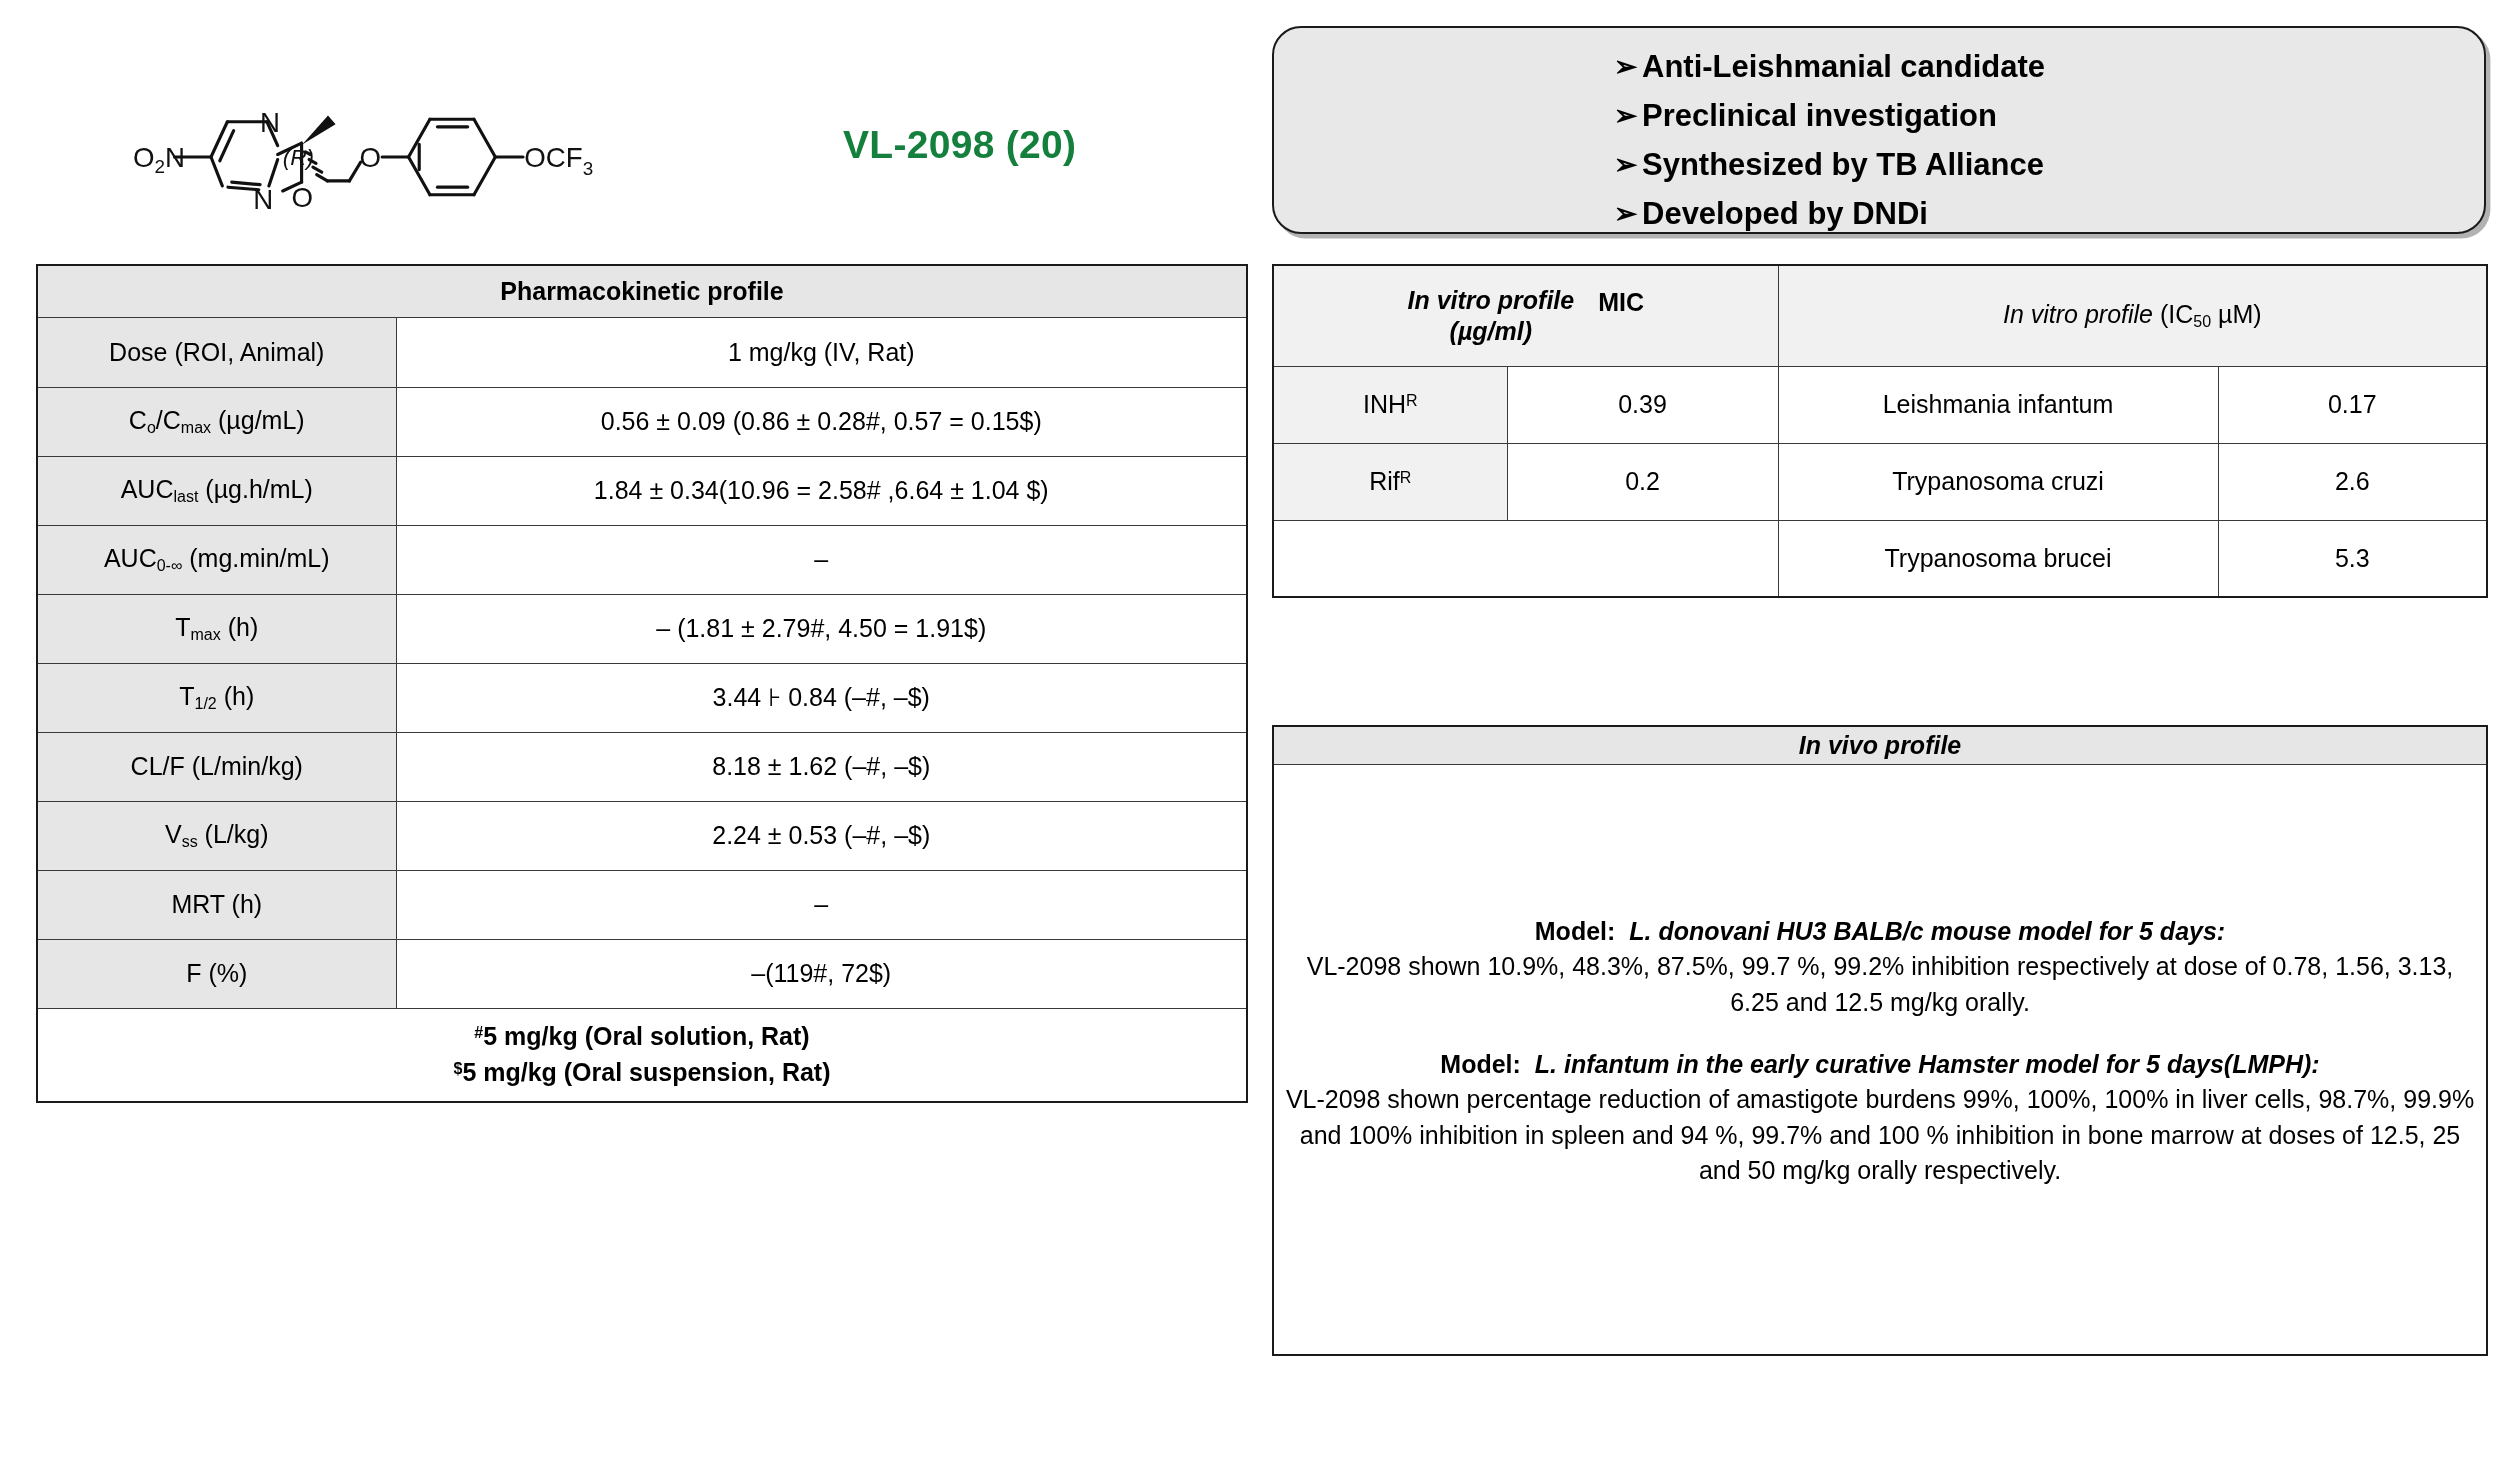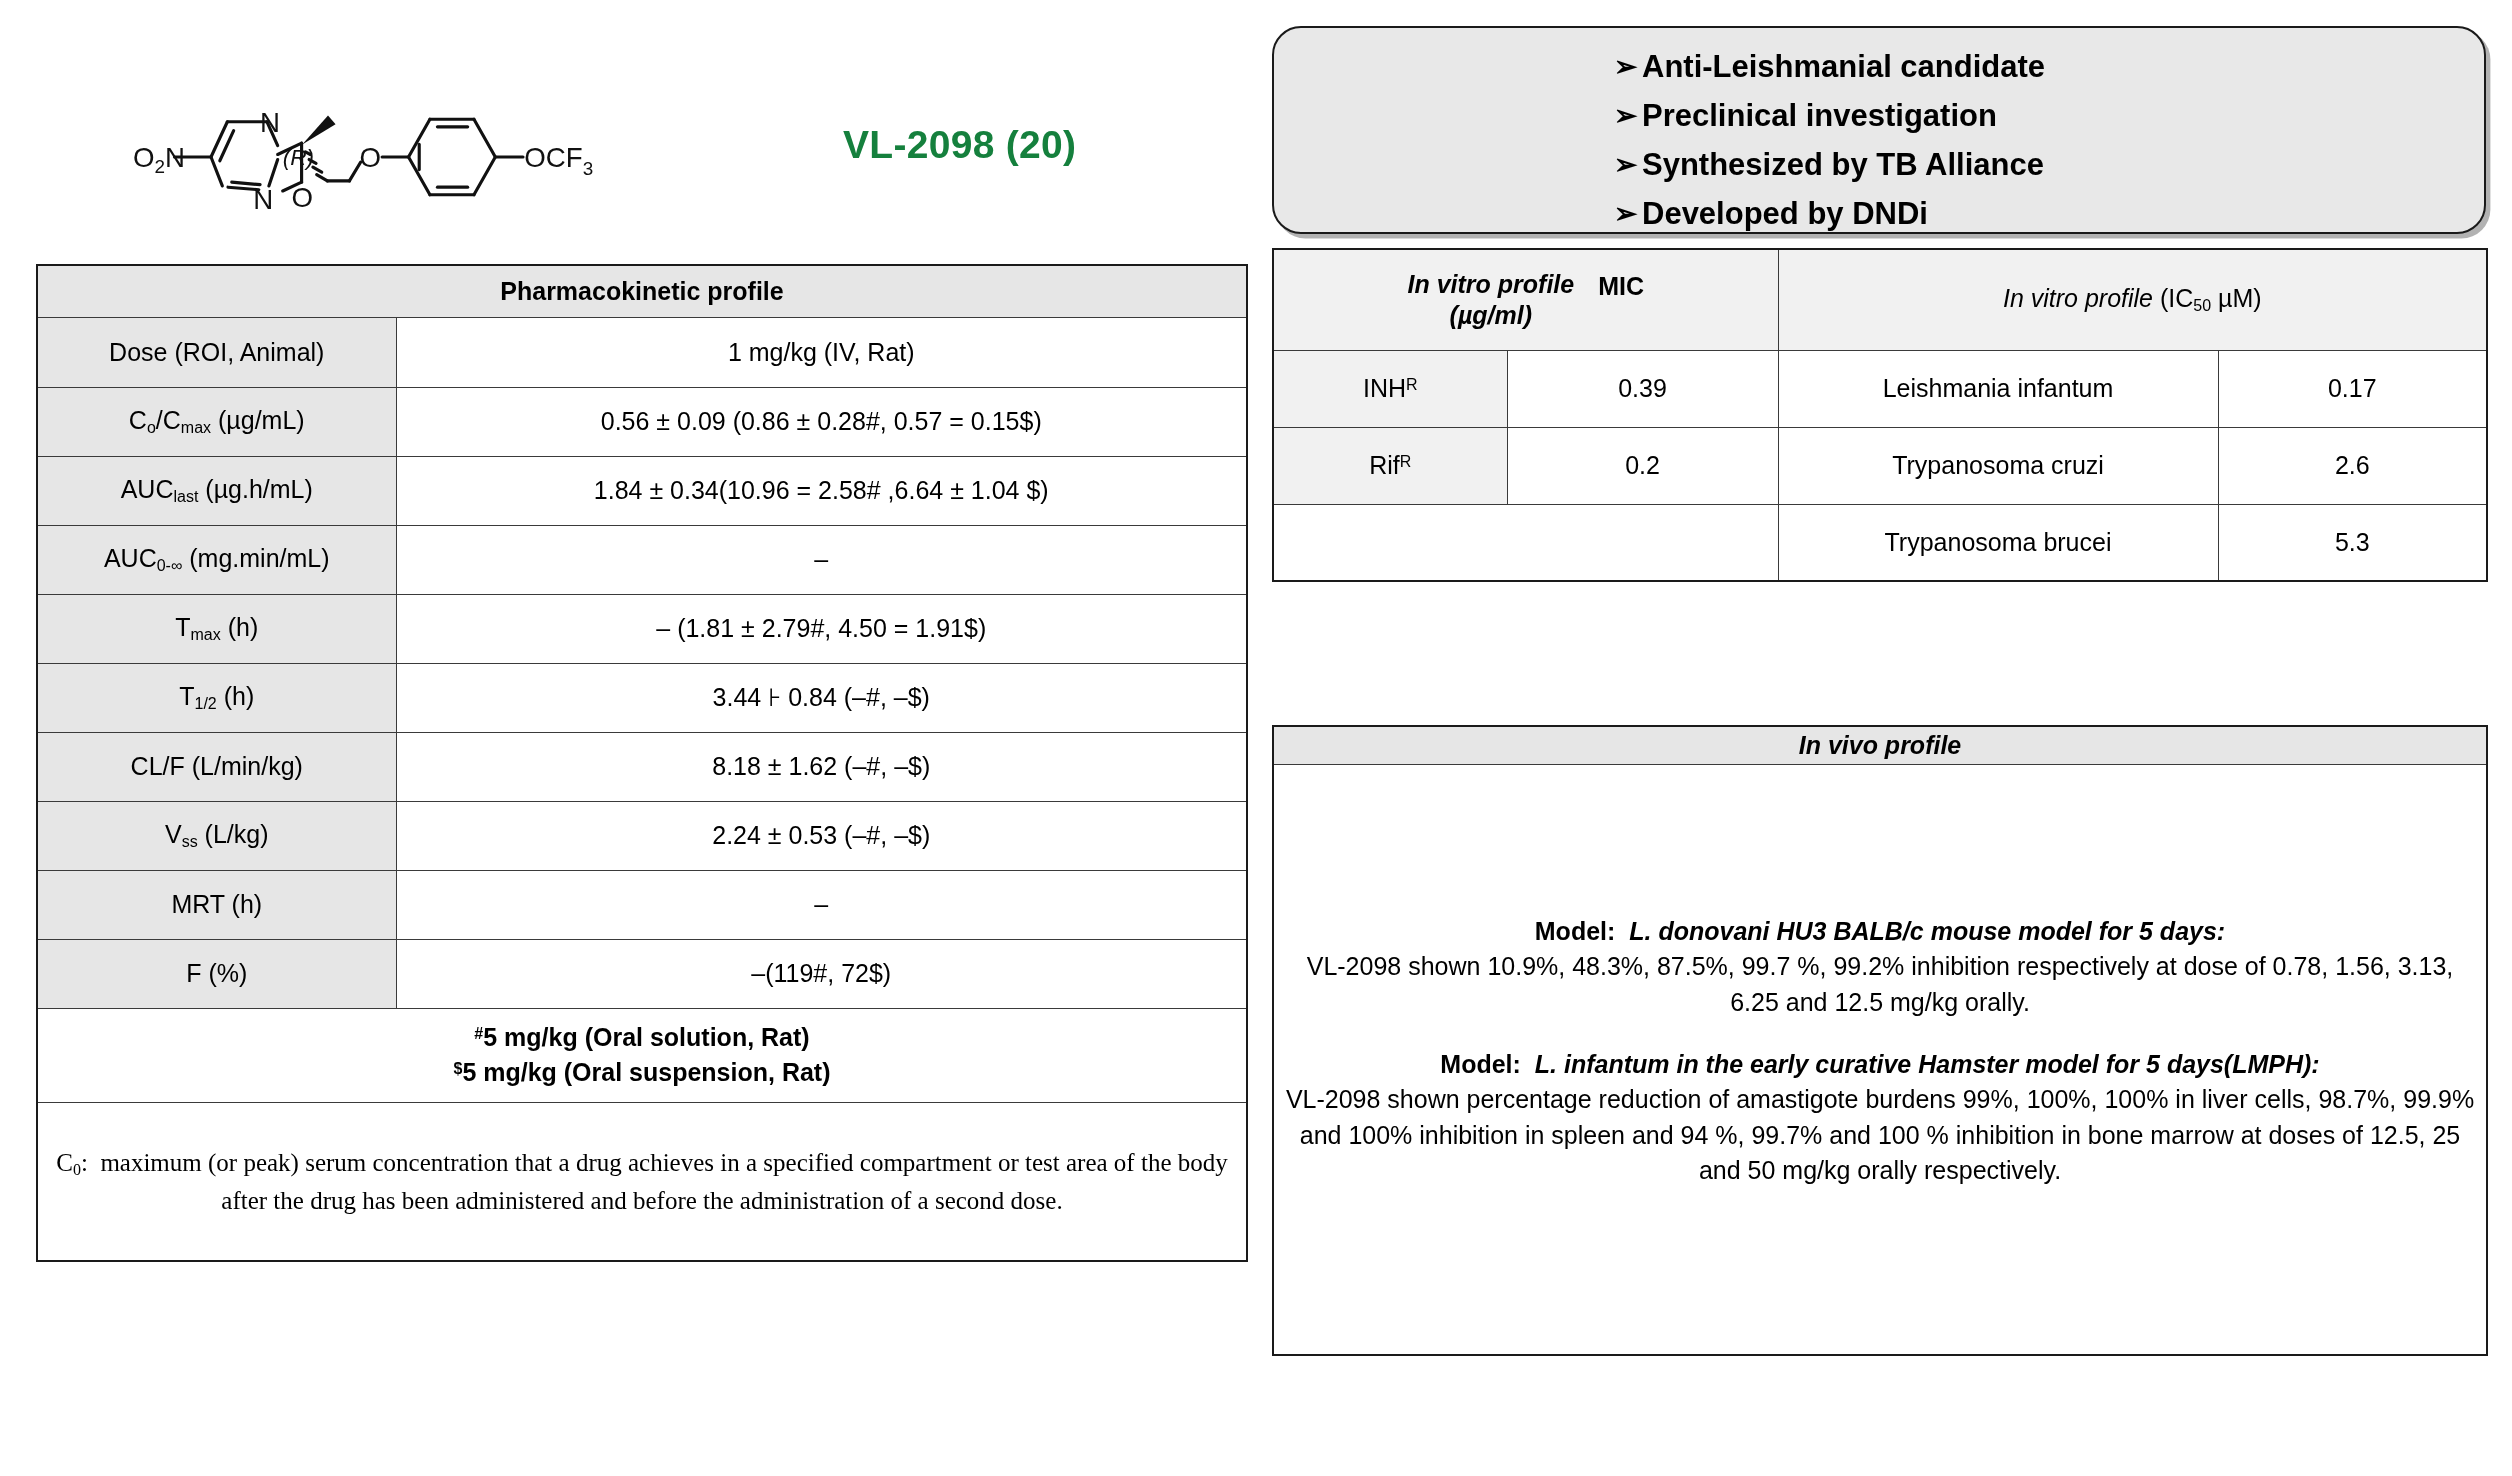--- a/index.html
+++ b/index.html
@@ -99,21 +99,21 @@
   .pk-def {
     font-family: "Liberation Serif", serif;
     font-size: 26px;
     line-height: 1.48;
     padding: 19px 33px 21.4px 33px;
     text-align: center;
   }
 
   
   #vitro-table {
-    left: 1272px; top: 248px;
+    left: 1272px; top: 264px;
     width: 1214px;
   }
   #vitro-table td { font-size: 25px; }
   .vt-head { font-size: 28px; }
   .vt-head-l {
     position: relative;
     height: 98px;
   }
   .vt-head-inner {
     display: flex;
@@ -275,23 +275,20 @@
       <td class="shade" style="height:69px">MRT (h)</td>
       <td style="height:69px">–</td>
     </tr>
     <tr>
       <td class="shade" style="height:69px">F (%)</td>
       <td style="height:69px">–(119#, 72$)</td>
     </tr>
     <tr>
       <td class="pk-note" colspan="2" style="height:94px"><sup>#</sup>5 mg/kg (Oral solution, Rat)<br><sup>$</sup>5 mg/kg (Oral suspension, Rat)</td>
     </tr>
-    <tr>
-      <td class="pk-def" colspan="2" style="height:159px">C<sub>0</sub>:&nbsp; maximum (or peak) serum concentration that a drug achieves in a specified compartment or test area of the body after the drug has been administered and before the administration of a second dose.</td>
-    </tr>
   </tbody>
 </table>
 
 <table class="tbl" id="vitro-table">
   <colgroup>
       <col style="width:234px">
       <col style="width:271px">
       <col style="width:440px">
       <col style="width:269px">
     </colgroup>

